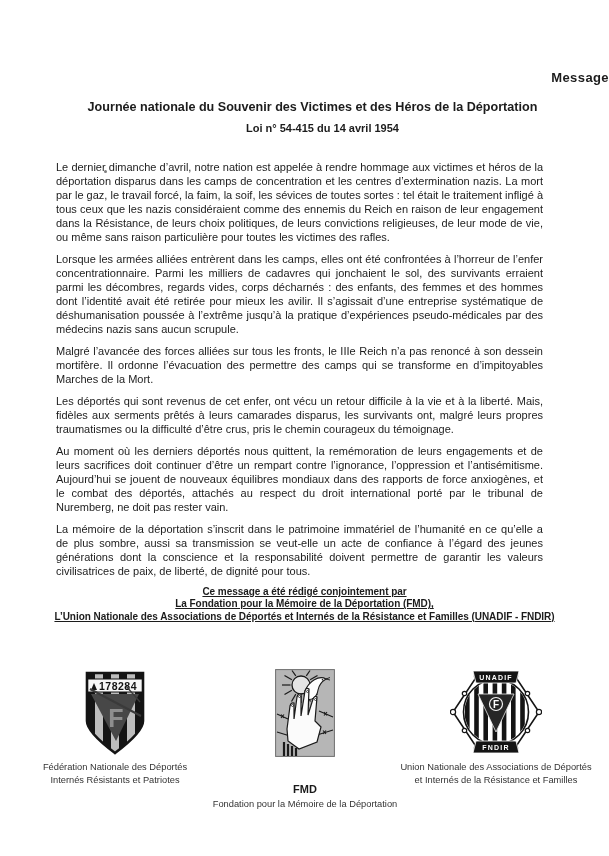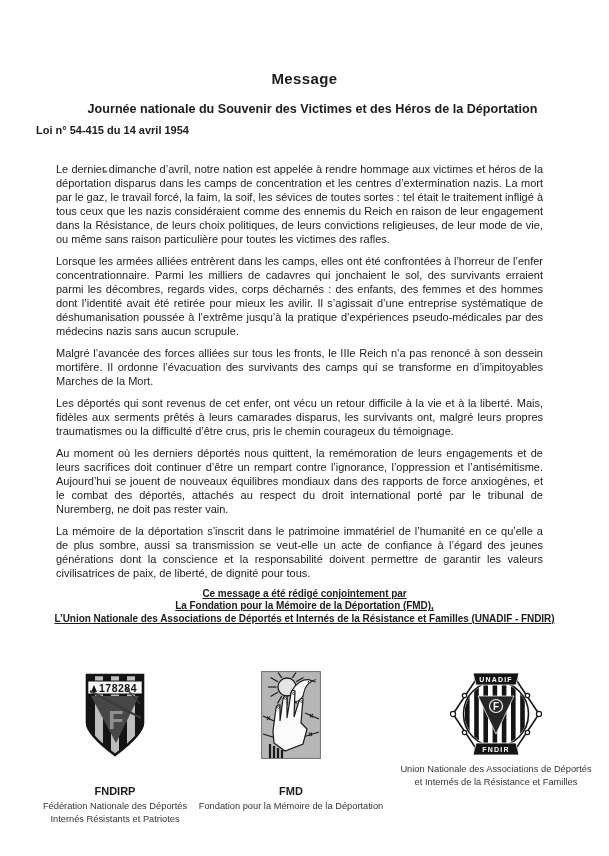--- a/index.html
+++ b/index.html
@@ -16,36 +16,36 @@
   .stray-dot {
     position: absolute;
     left: 104px; top: 170px;
     width: 3px; height: 3px;
     background: #7d7d7d;
     border-radius: 50%;
   }
   .title {
     margin: 0;
     padding-top: 70px;
-    font-size: 15px;
-    font-weight: bold;
-    text-align: center;
+    font-size: 13px;
+    font-weight: bold;
+    text-align: right;
     letter-spacing: 0.4px;
   }
   .subtitle {
     margin: 15px 0 0 16px;
     font-size: 12.6px;
     font-weight: bold;
     text-align: center;
   }
   .law-line {
     margin-top: 8px;
     font-size: 11px;
     font-weight: bold;
-    text-align: left;
+    text-align: center;
     padding-left: 36px;
   }
   .date-line {
     margin-top: 7px;
     font-size: 11px;
     font-weight: bold;
     text-align: center;
     text-decoration: underline;
   }
   .body-text {
@@ -69,21 +69,21 @@
     position: relative;
     height: 190px;
     margin-top: 45px;
   }
   .org {
     position: absolute;
     top: 0;
     text-align: center;
   }
   .org-fndirp { left: 25px;  width: 180px; }
-  .org-fmd    { left: 171px; width: 240px; }
+  .org-fmd    { left: 185px; width: 240px; }
   .org-unadif { left: 400px; width: 192px; }
   .org .logo-box {
     height: 90px;
     display: flex;
     justify-content: center;
     align-items: center;
   }
   .org .acronym {
     margin-top: 25px;
     font-size: 11px;
@@ -108,21 +108,21 @@
   <h1 class="title">Message</h1>
 
   <h2 class="subtitle">Journée nationale du Souvenir des Victimes et des Héros de la Déportation</h2>
 
   <div class="law-line">Loi n° 54-415 du 14 avril 1954</div>
 
 
   <div class="body-text">
     <p>Le dernier dimanche d’avril, notre nation est appelée à rendre hommage aux victimes et héros de la déportation disparus dans les camps de concentration et les centres d’extermination nazis. La mort par le gaz, le travail forcé, la faim, la soif, les sévices de toutes sortes : tel était le traitement infligé à tous ceux que les nazis considéraient comme des ennemis du Reich en raison de leur engagement dans la Résistance, de leurs choix politiques, de leurs convictions religieuses, de leur mode de vie, ou même sans raison particulière pour toutes les victimes des rafles.</p>
     <p>Lorsque les armées alliées entrèrent dans les camps, elles ont été confrontées à l’horreur de l’enfer concentrationnaire. Parmi les milliers de cadavres qui jonchaient le sol, des survivants erraient parmi les décombres, regards vides, corps décharnés : des enfants, des femmes et des hommes dont l’identité avait été retirée pour mieux les avilir. Il s’agissait d’une entreprise systématique de déshumanisation poussée à l’extrême jusqu’à la pratique d’expériences pseudo-médicales par des médecins nazis sans aucun scrupule.</p>
-    <p>Malgré l’avancée des forces alliées sur tous les fronts, le IIIe Reich n’a pas renoncé à son dessein mortifère. Il ordonne l’évacuation des survivants des camps qui se transforme en d’impitoyables Marches de la Mort.</p>
+    <p>Malgré l’avancée des forces alliées sur tous les fronts, le IIIe Reich n’a pas renoncé à son dessein mortifère. Il ordonne l’évacuation des permettre des camps qui se transforme en d’impitoyables Marches de la Mort.</p>
     <p>Les déportés qui sont revenus de cet enfer, ont vécu un retour difficile à la vie et à la liberté. Mais, fidèles aux serments prêtés à leurs camarades disparus, les survivants ont, malgré leurs propres traumatismes ou la difficulté d’être crus, pris le chemin courageux du témoignage.</p>
     <p>Au moment où les derniers déportés nous quittent, la remémoration de leurs engagements et de leurs sacrifices doit continuer d’être un rempart contre l’ignorance, l’oppression et l’antisémitisme. Aujourd’hui se jouent de nouveaux équilibres mondiaux dans des rapports de force anxiogènes, et le combat des déportés, attachés au respect du droit international porté par le tribunal de Nuremberg, ne doit pas rester vain.</p>
     <p>La mémoire de la déportation s’inscrit dans le patrimoine immatériel de l’humanité en ce qu’elle a de plus sombre, aussi sa transmission se veut-elle un acte de confiance à l’égard des jeunes générations dont la conscience et la responsabilité doivent permettre de garantir les valeurs civilisatrices de paix, de liberté, de dignité pour tous.</p>
   </div>
 
   <div class="closing">
     <div>Ce message a été rédigé conjointement par</div>
     <div>La Fondation pour la Mémoire de la Déportation (FMD),</div>
     <div>L’Union Nationale des Associations de Déportés et Internés de la Résistance et Familles (UNADIF - FNDIR)</div>
   </div>
@@ -147,21 +147,20 @@
             <polygon points="8,21 14,21 11,14" fill="#141414"></polygon>
             <text x="35" y="20.5" text-anchor="middle" font-size="10.5" font-weight="bold" fill="#141414" letter-spacing="0.5">178284</text>
             <path d="M8,25 L56,25 L33,72 Z" fill="#474747"></path>
             <path d="M7,20 L58,47" stroke="#3a3a3a" stroke-width="2" fill="none"></path>
             <path d="M43,17 L57,33" stroke="#3a3a3a" stroke-width="1.4" fill="none"></path>
             <text x="33" y="58" text-anchor="middle" font-size="25" font-weight="bold" fill="#969696" opacity="0.9">F</text>
           </g>
           <path d="M4,4 H60 V52 Q60,63 32,84 Q4,63 4,52 Z" fill="none" stroke="#141414" stroke-width="2.6"></path>
         </svg>
       </div>
-      <div class="acronym">FNDIRP</div>
       <div class="full-name">Fédération Nationale des Déportés Internés Résistants et Patriotes</div>
     </div>
 
     <div class="org org-fmd">
       <div class="logo-box">
         <svg width="60" height="88" viewBox="0 0 60 88">
           <rect x="0.6" y="0.6" width="58.8" height="86.8" fill="#b6b6b6" stroke="#6e6e6e" stroke-width="1"></rect>
 
           <g stroke="#1a1a1a" stroke-width="1.2">
             <line x1="37" y1="16" x2="45" y2="16"></line>

